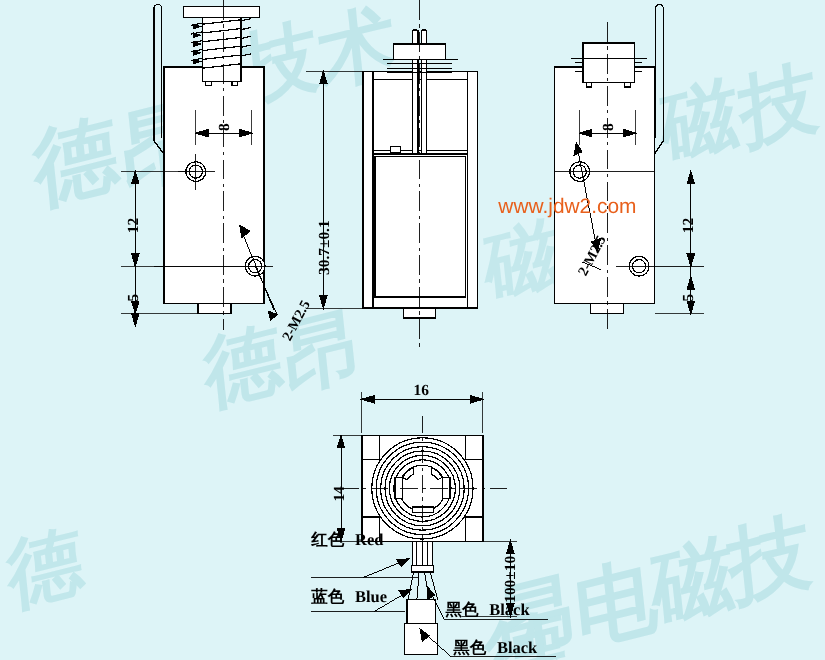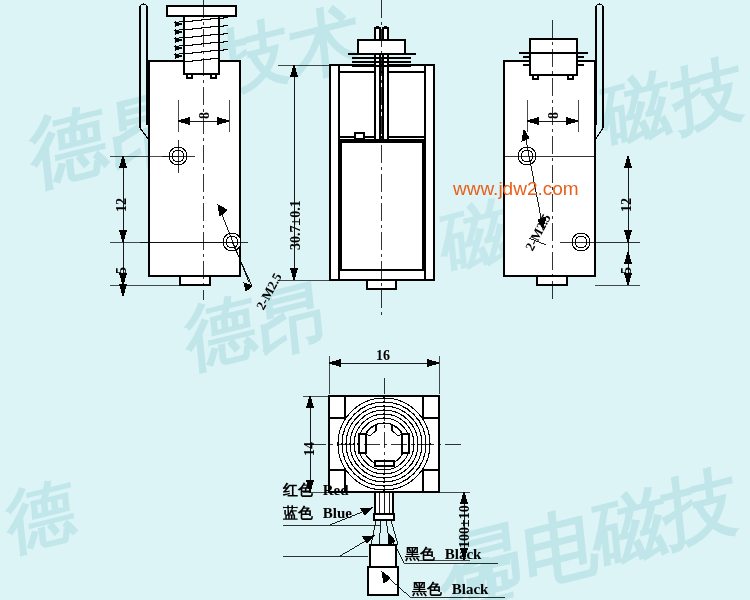--- a/index.html
+++ b/index.html
@@ -310,21 +310,21 @@
 
   <div class="dim" style="left:376px;top:348px;">16</div>
   <div class="dim rot90" style="left:302px;top:456px;">14</div>
   <div class="dim rot90" style="left:457px;top:548px;">100±10</div>
 
   <div class="lbl" style="left:283px;top:481px;">
     <span class="cn">红色</span>
     <span style="margin-left:6px;">Red</span>
   </div>
 
-  <div class="lbl" style="left:283px;top:504px;">
+  <div class="lbl" style="left:283px;top:533px;">
     <span class="cn">蓝色</span>
     <span style="margin-left:6px;">Blue</span>
   </div>
 
   <div class="lbl" style="left:405px;top:545px;">
     <span class="cn">黑色</span>
     <span style="margin-left:6px;">Black</span>
   </div>
 
   <div class="lbl" style="left:412px;top:580px;">

